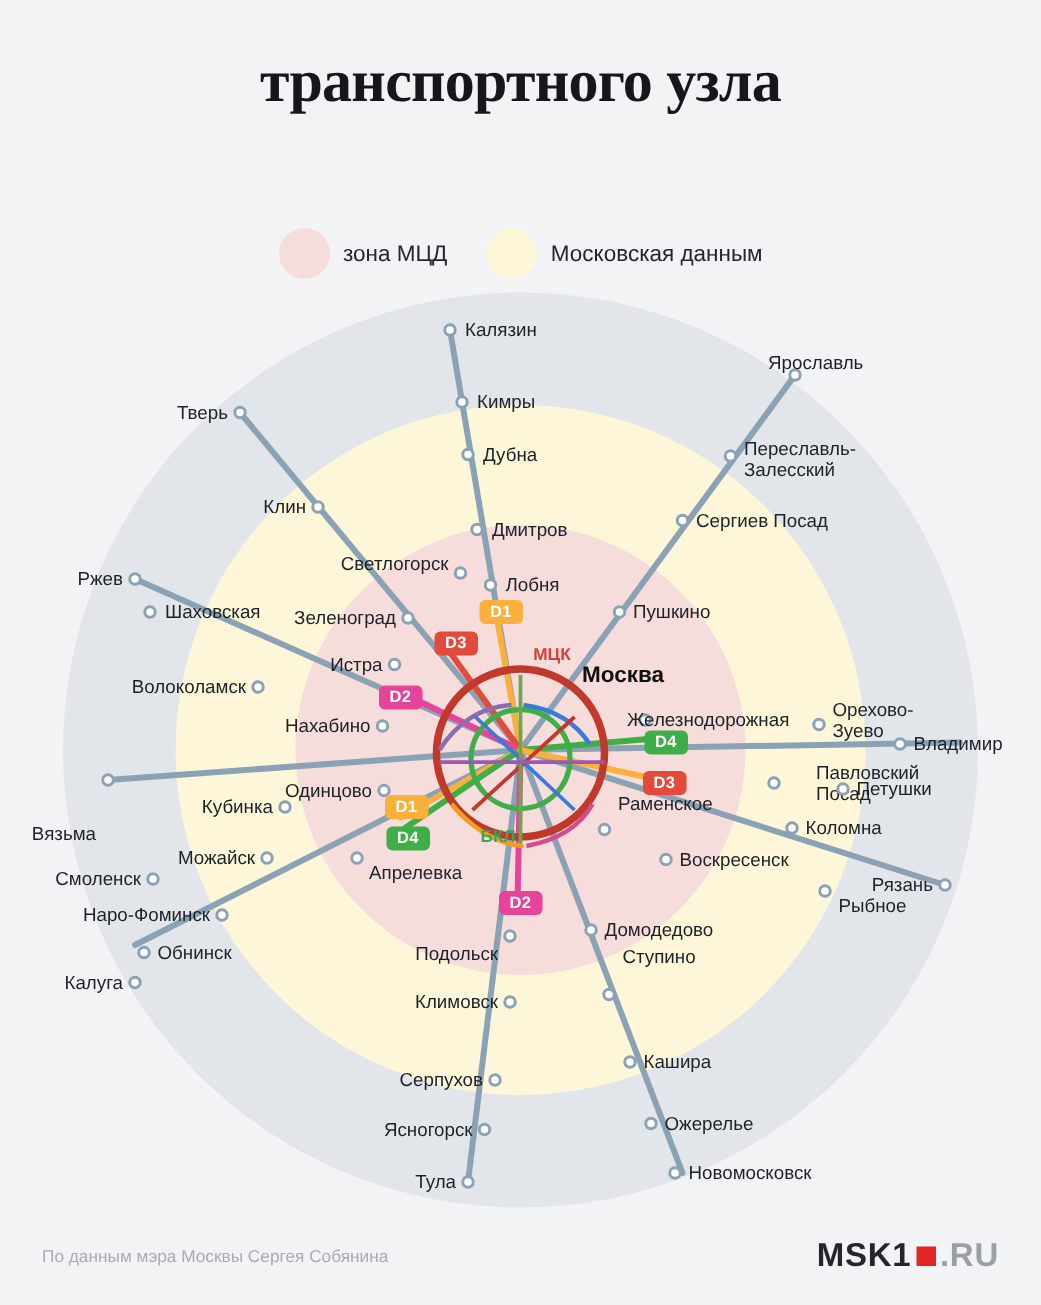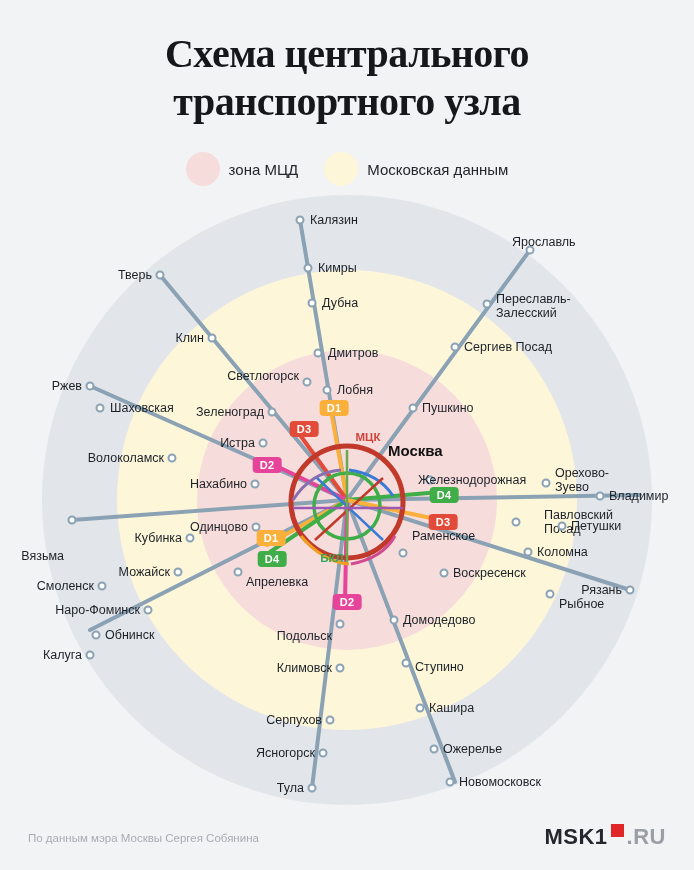--- a/index.html
+++ b/index.html
@@ -108,35 +108,34 @@
   
   .footer{
     position:absolute;left:0;right:0;bottom:0;height:64px;
   }
   .source{
     position:absolute;left:28px;bottom:26px;
     font-size:11.5px;color:#a7acb3;
   }
   .logo{
     position:absolute;right:28px;bottom:20px;
-    display:flex;
+    display:flex;align-items:center;
     font-family:"Liberation Sans", sans-serif;
     font-weight:bold;font-size:22px;letter-spacing:0.5px;
   }
   .logo .msk{color:#23262b;}
   .logo .sq{display:inline-block;width:13px;height:13px;background:#e02626;margin:0 3px;}
   .logo .ru{color:#9a9ea5;}
 </style>
 </head>
 <body>
 
 <div id="root">
 
   <div class="title">
-    <span>Схема центрального</span>
     <span class="l2">транспортного узла</span>
   </div>
 
   <div class="legend">
     <div class="item">
       <span class="swatch" style="background:#f7dcdc"></span>
       <span>зона МЦД</span>
     </div>
     <div class="item">
       <span class="swatch" style="background:#fdf6d9"></span>
@@ -282,21 +281,21 @@
     <div class="station" style="left:323px;top:563px"></div>
     <div class="lbl r" style="left:315px;top:563px">Ясногорск</div>
 
     <div class="station" style="left:312px;top:598px"></div>
     <div class="lbl r" style="left:304px;top:598px">Тула</div>
 
     <div class="station" style="left:394px;top:430px"></div>
     <div class="lbl" style="left:403px;top:430px">Домодедово</div>
 
     <div class="station" style="left:406px;top:473px"></div>
-    <div class="lbl" style="left:415px;top:477px">Ступино</div>
+    <div class="lbl" style="left:415px;top:448px">Ступино</div>
 
     <div class="station" style="left:420px;top:518px"></div>
     <div class="lbl" style="left:429px;top:518px">Кашира</div>
 
     <div class="station" style="left:434px;top:559px"></div>
     <div class="lbl" style="left:443px;top:559px">Ожерелье</div>
 
     <div class="station" style="left:450px;top:592px"></div>
     <div class="lbl" style="left:459px;top:592px">Новомосковск</div>
 

